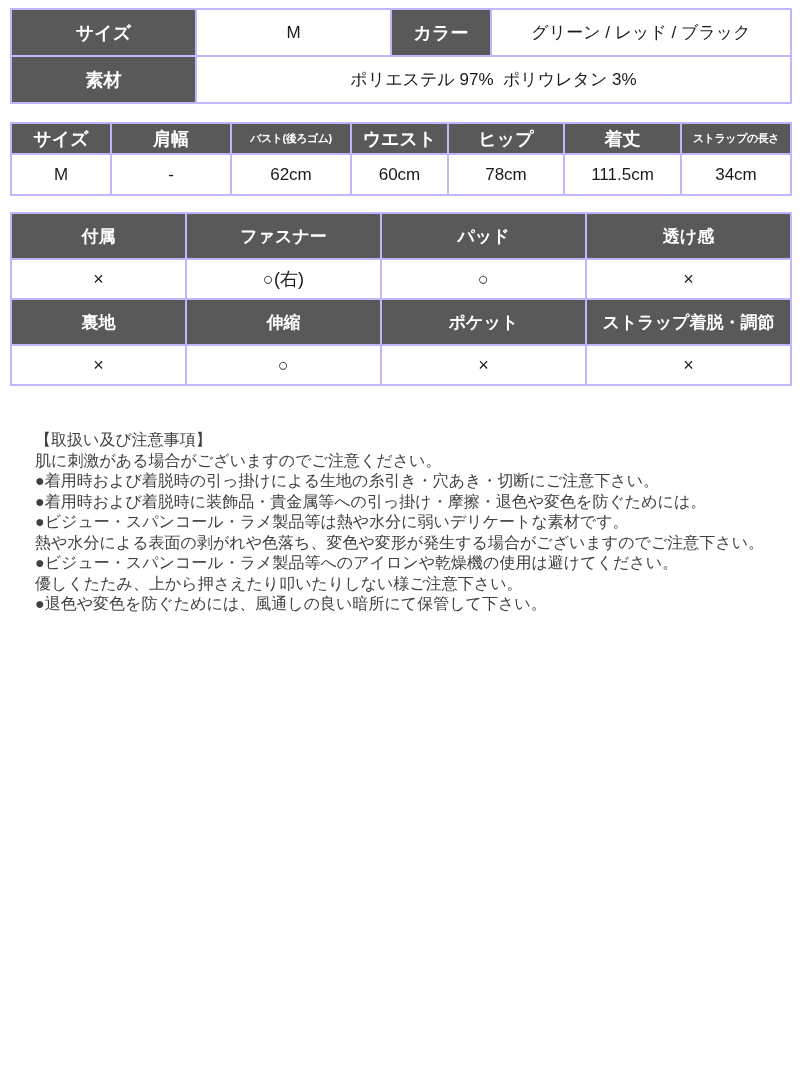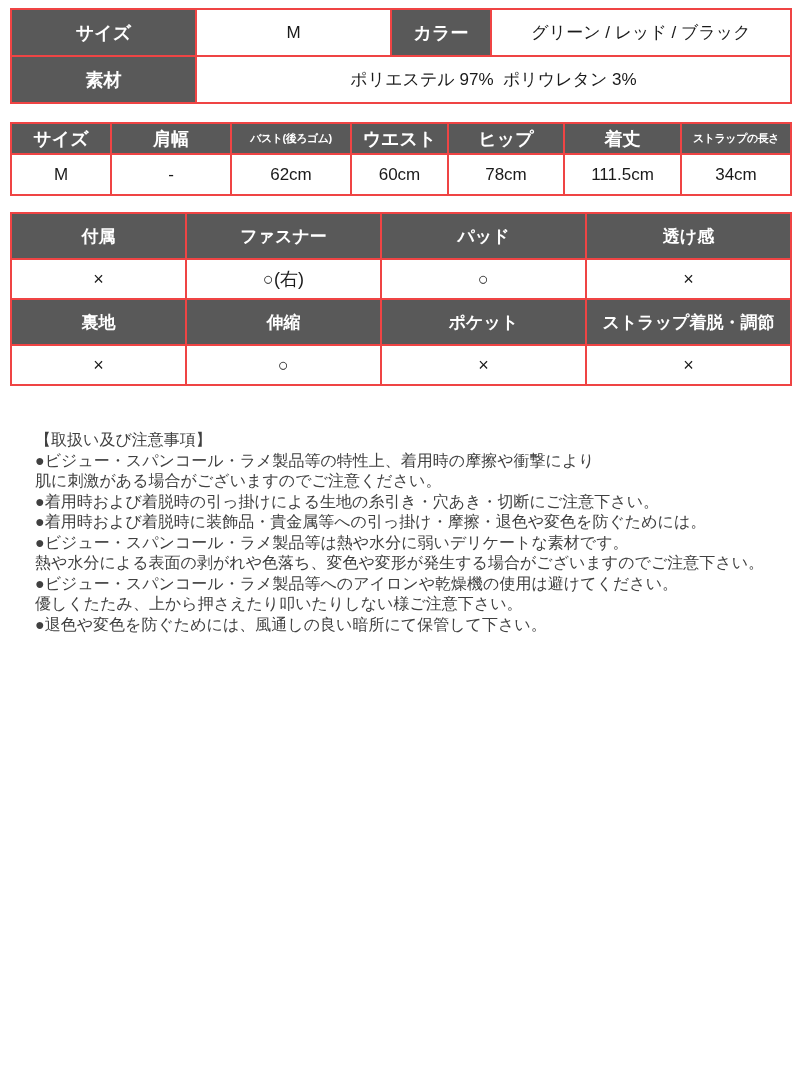--- a/index.html
+++ b/index.html
@@ -10,21 +10,21 @@
     font-family: "Liberation Sans", "DejaVu Sans", sans-serif;
   }
   .page { padding: 8px 10px 0 10px; }
 
   table.spec {
     border-collapse: collapse;
     table-layout: fixed;
     width: 780px;
   }
   table.spec td {
-    border: 2px solid #ef4444;
+    border: 2px solid #c4b5fd;
     text-align: center;
     vertical-align: middle;
     padding: 0 2px;
     overflow: hidden;
   }
   td.hd {
     background: #595959;
     color: #ffffff;
     font-weight: bold;
     font-size: 18px;
@@ -143,21 +143,20 @@
       <td class="val">×</td>
       <td class="val">○</td>
       <td class="val">×</td>
       <td class="val">×</td>
     </tr>
   </tbody>
     </table>
 
   <div class="notes">
     <div>【取扱い及び注意事項】</div>
-    <div>●ビジュー・スパンコール・ラメ製品等の特性上、着用時の摩擦や衝撃により</div>
     <div>肌に刺激がある場合がございますのでご注意ください。</div>
     <div>●着用時および着脱時の引っ掛けによる生地の糸引き・穴あき・切断にご注意下さい。</div>
     <div>●着用時および着脱時に装飾品・貴金属等への引っ掛け・摩擦・退色や変色を防ぐためには。</div>
     <div>●ビジュー・スパンコール・ラメ製品等は熱や水分に弱いデリケートな素材です。</div>
     <div>熱や水分による表面の剥がれや色落ち、変色や変形が発生する場合がございますのでご注意下さい。</div>
     <div>●ビジュー・スパンコール・ラメ製品等へのアイロンや乾燥機の使用は避けてください。</div>
     <div>優しくたたみ、上から押さえたり叩いたりしない様ご注意下さい。</div>
     <div>●退色や変色を防ぐためには、風通しの良い暗所にて保管して下さい。</div>
   </div>
 

